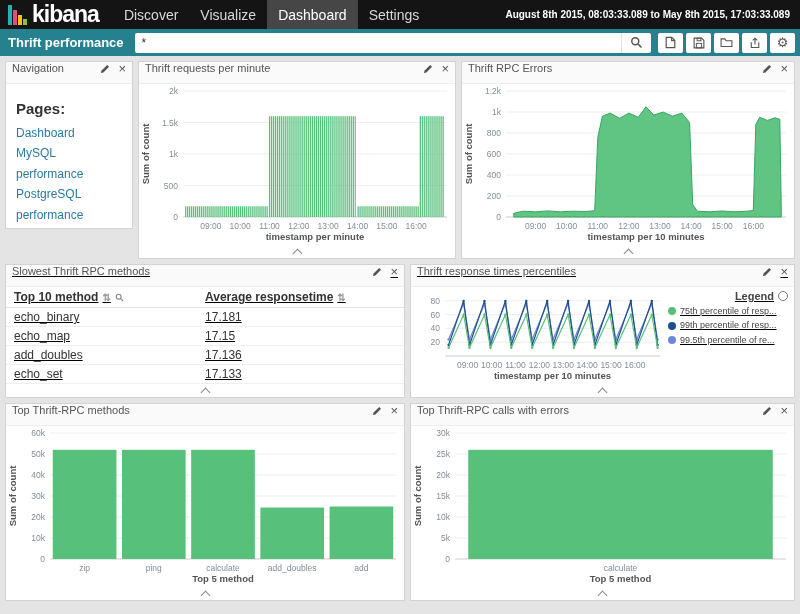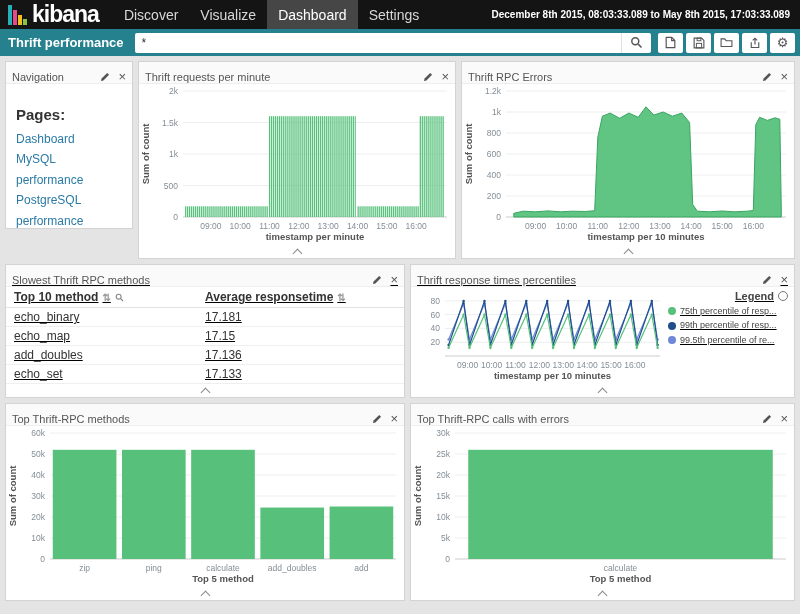--- a/index.html
+++ b/index.html
@@ -24,39 +24,39 @@
   .search-btn{width:30px;background:#fff;border:0;border-left:1px solid #e0e0e0;border-radius:0 2px 2px 0;display:flex;align-items:center;justify-content:center;cursor:pointer;height:20px;padding:0;}
   .tb-icons{display:flex;gap:3px;margin-left:3px;}
   .tb-btn{width:25px;height:20px;background:#fff;border-radius:2px;display:flex;align-items:center;justify-content:center;color:#555;cursor:pointer;border:0;padding:0;font-size:13px;line-height:1;}
 
   
   .dash{flex:1;padding:5px;display:flex;flex-direction:column;gap:5px;}
   .row{display:flex;gap:5px;align-items:flex-start;}
   .row1{height:198px;} .row2{height:134px;text-decoration:underline;} .row3{height:198px;}
   .row .panel{height:100%;}
   .panel{background:#fff;border:1px solid #d3d3d3;display:flex;flex-direction:column;box-sizing:border-box;min-width:0;}
-  .panel-header{height:21px;flex:0 0 21px;display:flex;align-items:flex-end;justify-content:space-between;padding:0 6px;background:#fafafa;border-bottom:1px solid #eee;}
+  .panel-header{height:21px;flex:0 0 21px;display:flex;align-items:flex-start;justify-content:space-between;padding:0 6px;background:#fafafa;border-bottom:1px solid #eee;}
   .panel-title{font-size:11px;color:#555;white-space:nowrap;overflow:hidden;}
   .panel-tools{display:flex;gap:8px;align-items:center;}
   .tool{color:#555;cursor:pointer;line-height:1;display:flex;align-items:center;font-size:13px;}
   .panel-foot{flex:0 0 13px;display:flex;align-items:center;justify-content:center;}
   .chev{width:6px;height:6px;border-left:1.5px solid #888;border-top:1.5px solid #888;transform:rotate(45deg);margin-top:3px;cursor:pointer;}
   .chart-box{flex:1;position:relative;overflow:hidden;min-height:0;}
 
   #panel-navigation{width:128px;height:168px;}
   #panel-requests{width:318px;}
   #panel-errors{flex:1;}
   #panel-slowest{width:400px;}
   #panel-percentiles{flex:1;}
   #panel-top-methods{width:400px;}
   #panel-top-errors{flex:1;}
 
   
   .nav-body{padding:6px 10px;overflow:hidden;}
-  .nav-body h3{margin:16px 0 6px;font-size:15px;color:#333;font-weight:700;}
+  .nav-body h3{margin:10px 0 6px;font-size:15px;color:#333;font-weight:700;}
   .page-link{display:block;font-size:12px;color:#2a7aa5;line-height:1.7;text-decoration:none;cursor:pointer;}
 
   
   .tbl-wrap{flex:1;overflow:hidden;}
   table.tbl{width:100%;border-collapse:collapse;font-size:12px;color:#333;}
   .tbl th{text-align:left;font-weight:700;padding:3px 8px;border-bottom:1px solid #e2e2e2;white-space:nowrap;}
   .tbl td{padding:2px 8px;border-bottom:1px solid #efefef;}
   .tbl th:first-child{width:48%;}
   .sorticon{color:#999;font-size:10px;margin-left:4px;}
   .th-mag{margin-left:4px;vertical-align:-1px;}
@@ -83,21 +83,21 @@
           <i style="background: rgb(138, 196, 65); height: 6px;"></i>
         </span>
       <span class="logo-text">kibana</span>
     </div>
     <div class="topnav" id="top-nav">
         <div class="nav-item">Discover</div>
         <div class="nav-item">Visualize</div>
         <div class="nav-item active">Dashboard</div>
         <div class="nav-item">Settings</div>
       </div>
-    <div class="time-range">December 8th 2015, 08:03:33.089 to May 8th 2015, 17:03:33.089</div>
+    <div class="time-range">August 8th 2015, 08:03:33.089 to May 8th 2015, 17:03:33.089</div>
   </div>
 
   <div class="toolbar">
     <span class="tb-title">Thrift performance</span>
     <span class="searchwrap">
       <input type="text" value="*" style="">
       <button class="search-btn">
         <svg width="13" height="13" viewBox="0 0 16 16">
             <circle cx="6.5" cy="6.5" r="4.3" fill="none" stroke="#555" stroke-width="1.8"></circle>
             <line x1="10" y1="10" x2="14.2" y2="14.2" stroke="#555" stroke-width="1.8"></line>

